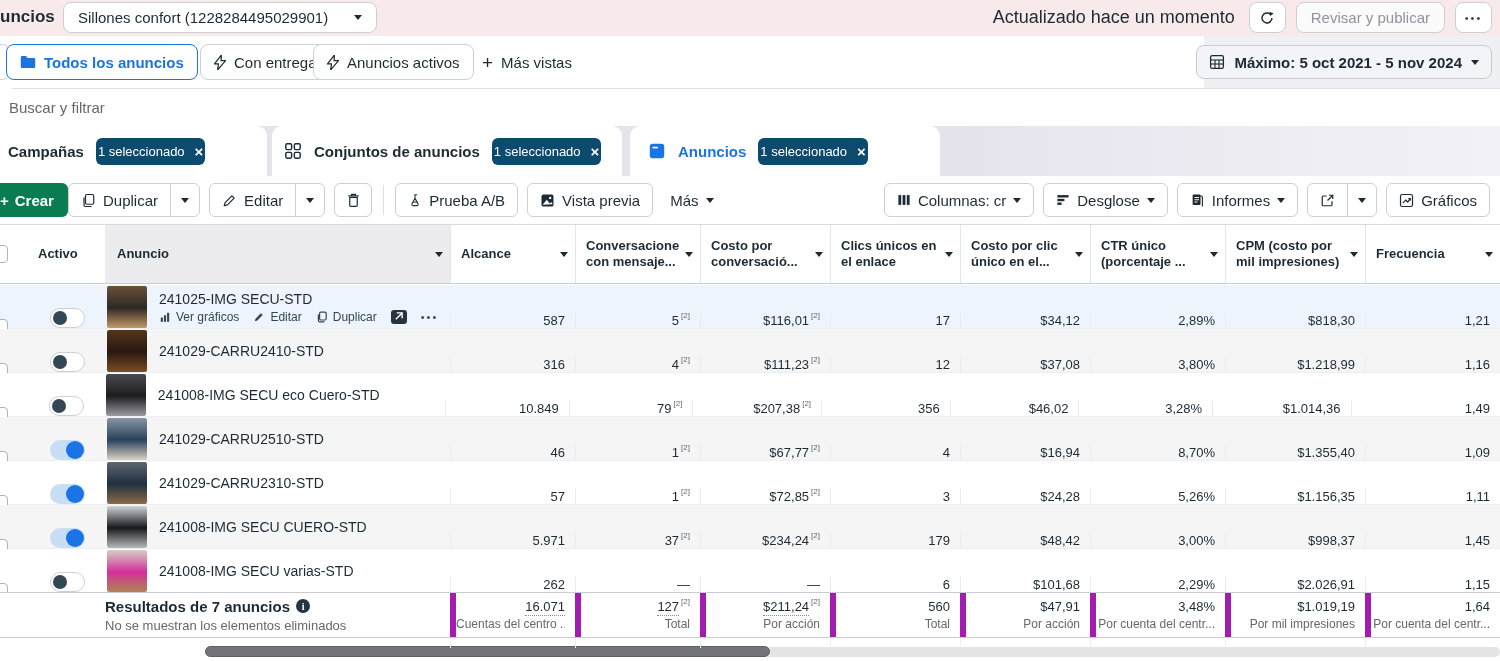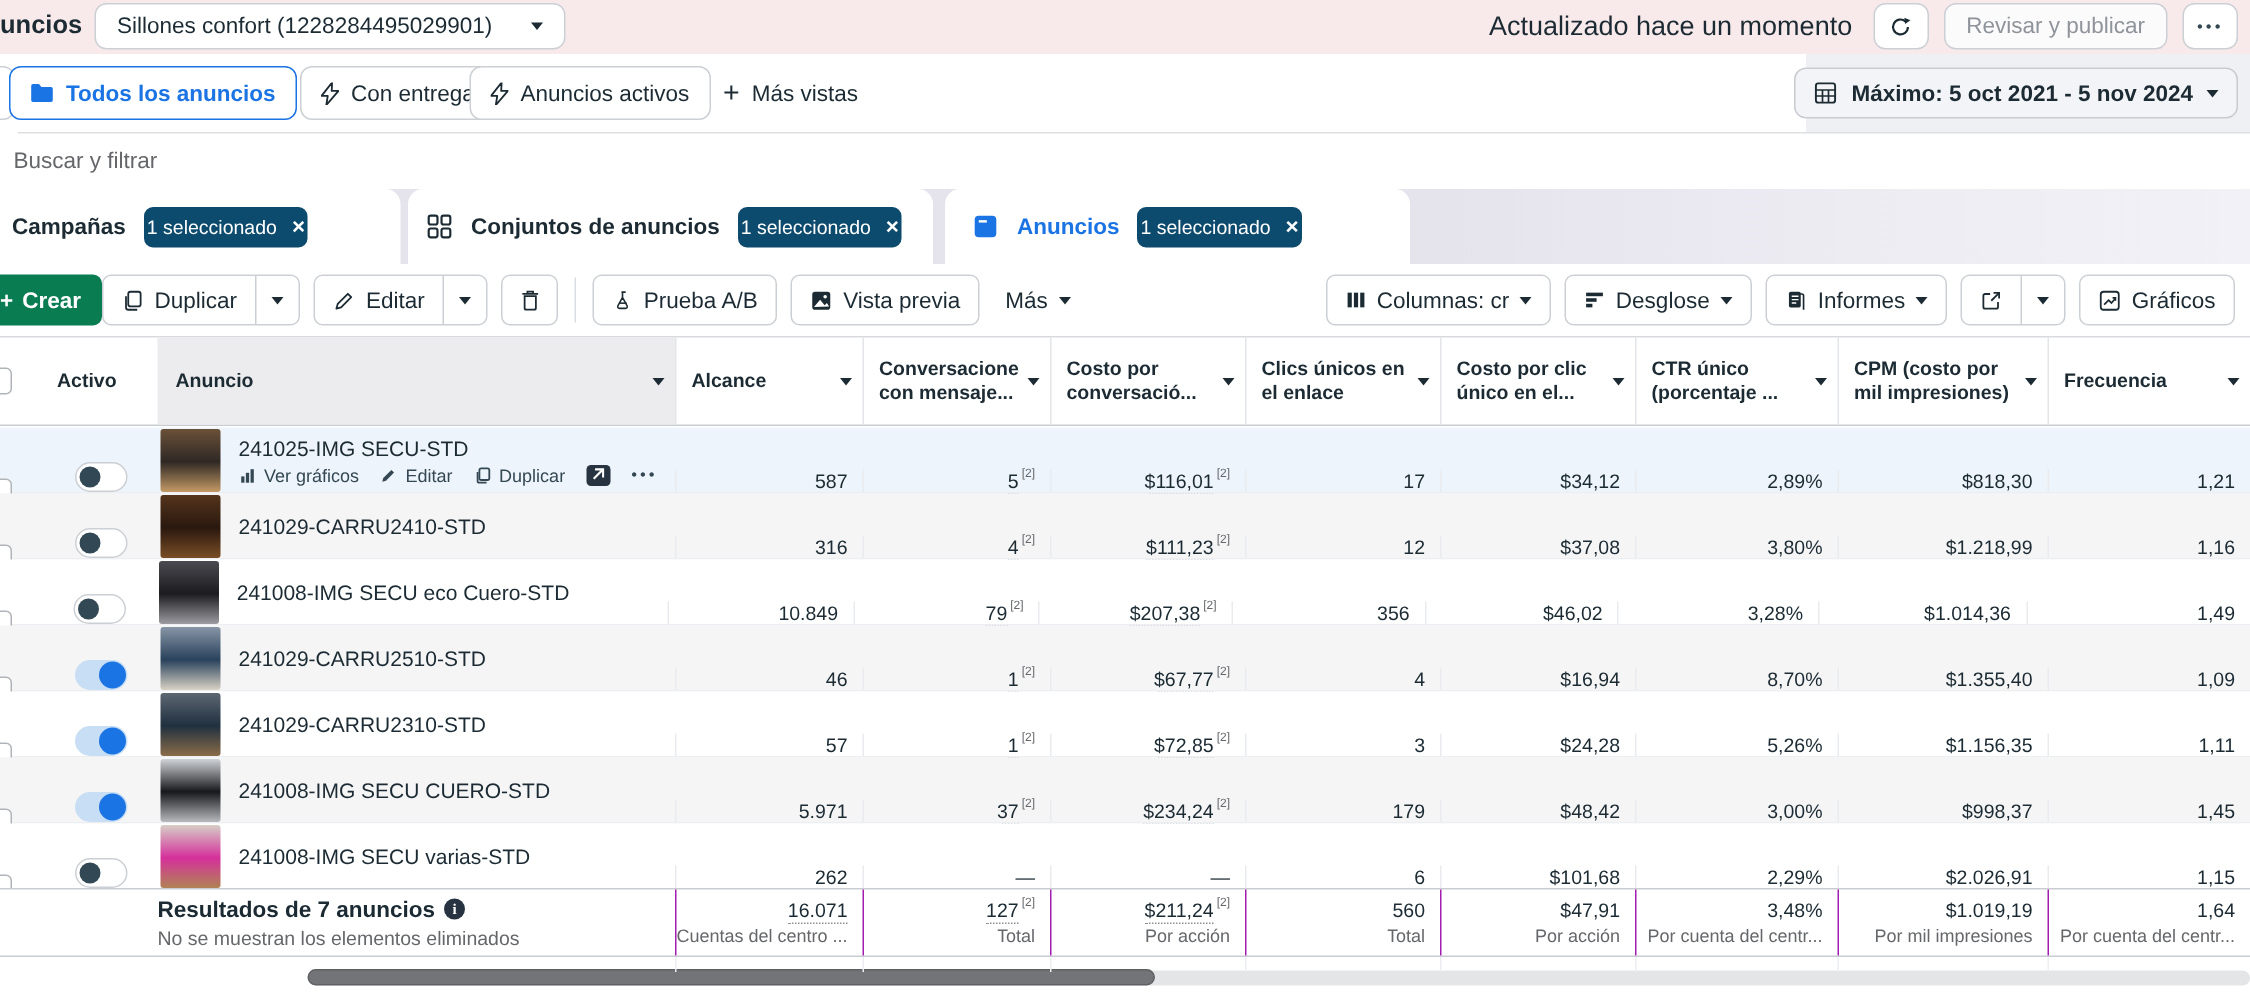--- a/index.html
+++ b/index.html
@@ -97,21 +97,21 @@
   .toggle.off .knob{ position:absolute; left:2px; top:2px; width:14px; height:14px; border-radius:50%; background:#334855; }
   .toggle.on{ background:#c7def5; }
   .toggle.on .knob{ position:absolute; right:1px; top:1px; width:18px; height:18px; border-radius:50%; background:#1b74e4; }
 
   
   .tfoot{ position:absolute; left:0; top:592px; width:1500px; height:46px; background:#fff; border-top:1px solid #c9ccd1; border-bottom:1px solid #c9ccd1; display:flex; }
   .fname{ width:450px; padding-left:105px; display:flex; flex-direction:column; justify-content:center; gap:3px; }
   .ftitle{ font-size:15px; font-weight:bold; color:#1c2b33; display:flex; align-items:center; gap:6px; }
   .info-ic{ width:14px; height:14px; border-radius:50%; background:#273340; color:#fff; font-size:10px; font-weight:bold; display:inline-flex; align-items:center; justify-content:center; font-family:"Liberation Serif",serif; }
   .fsub{ font-size:13px; color:#65676b; }
-  .fm{ display:flex; flex-direction:column; align-items:flex-end; justify-content:center; gap:3px; padding-right:10px; border-left:1px solid #a21caf; }
+  .fm{ display:flex; flex-direction:column; align-items:flex-end; justify-content:center; gap:3px; padding-right:10px; border-left:6px solid #a21caf; }
   .fm .fv{ font-size:13px; color:#1c2b33; }
   .fm .fl{ font-size:12px; color:#65676b; white-space:nowrap; overflow:hidden; max-width:100%; }
 
   
   .scrollstrip{ position:absolute; left:0; top:638px; width:1500px; height:23px; background:#fff; }
   .ss-borders{ position:absolute; top:0; height:10px; width:1px; background:#eceef1; }
   .sbar-track{ position:absolute; left:205px; right:0; top:9px; height:10px; border-radius:5px; background:#e4e5e7; }
   .sbar-thumb{ position:absolute; left:205px; top:8px; width:565px; height:11px; border-radius:6px; background:#737477; border:1px solid #5f6063; }
 
   .ic{ flex:0 0 auto; display:inline-flex; }

